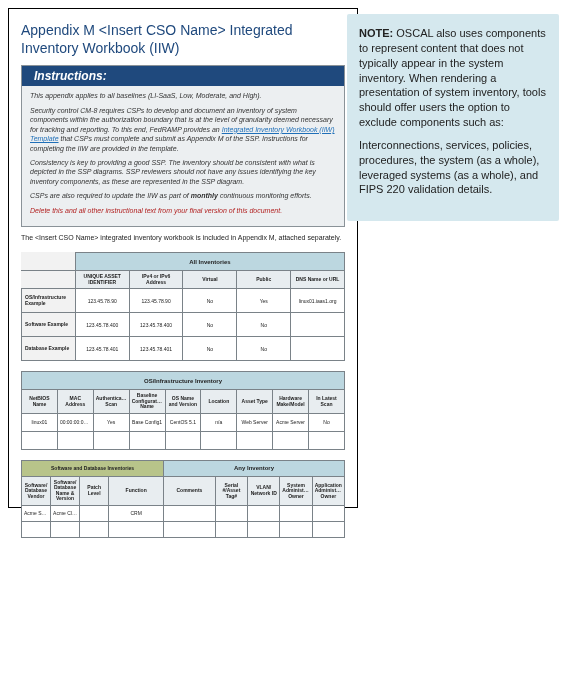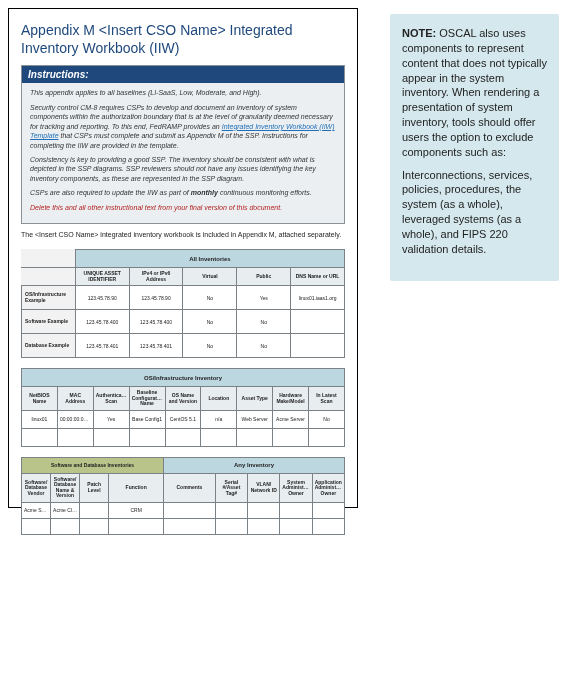--- a/index.html
+++ b/index.html
@@ -34,22 +34,22 @@
     border: 1px solid #8a9298;
     background: #eceff1;
     font-size: 7px;
     margin-bottom: 6px;
   }
   .instructions-header {
     background: #1f497d;
     color: #fff;
     font-style: italic;
     font-weight: bold;
-    padding: 3px 6px;
-    font-size: 10px;
+    padding: 3px 12px;
+    font-size: 12px;
   }
   .instructions-body {
     padding: 5px 8px 6px 8px;
     color: #333;
     font-style: italic;
     line-height: 1.35;
   }
   .instructions-body p { margin: 0 0 5px 0; }
   .link { color: #1f6fb8; text-decoration: underline; }
   .del { color: #b22222; font-style: italic; }
@@ -106,21 +106,21 @@
   }
   .tbl-allinv td, .tbl-allinv th { height: 18px; }
   .tbl-allinv .datarow td, .tbl-allinv .datarow th { height: 24px; }
   .tbl-osinf td, .tbl-osinf th { height: 18px; }
   .tbl-osinf .datarow td { height: 18px; }
   .tbl-soft td, .tbl-soft th { height: 16px; }
   .note-box {
     position: absolute;
     right: 10px;
     top: 14px;
-    width: 169px;
+    width: 212px;
     background: #d5e8ee;
     padding: 12px 12px 16px 12px;
     font-size: 11px;
     color: #222;
     line-height: 1.35;
     border-radius: 2px;
   }
   .note-box p { margin: 0 0 8px 0; }
   .bold { font-weight: bold; }
 </style>

